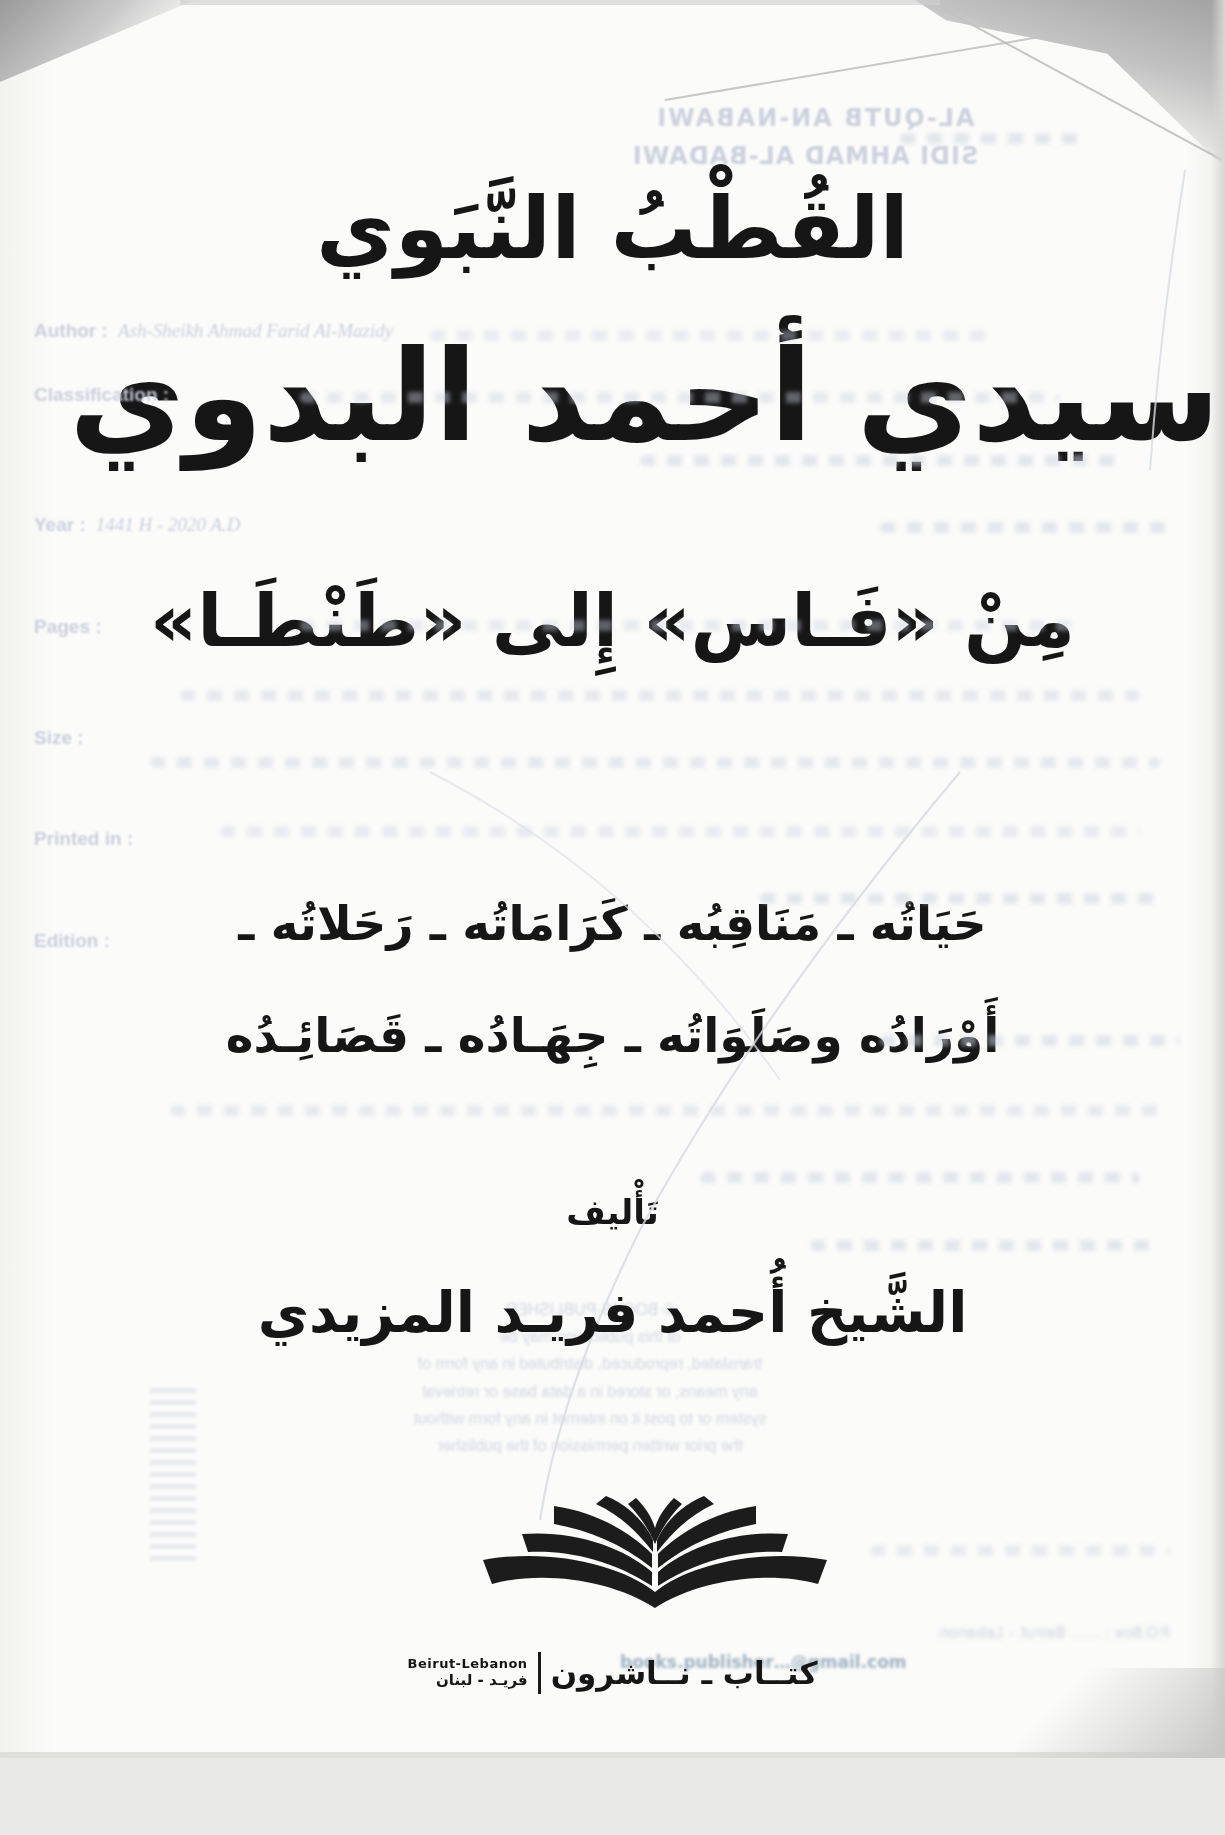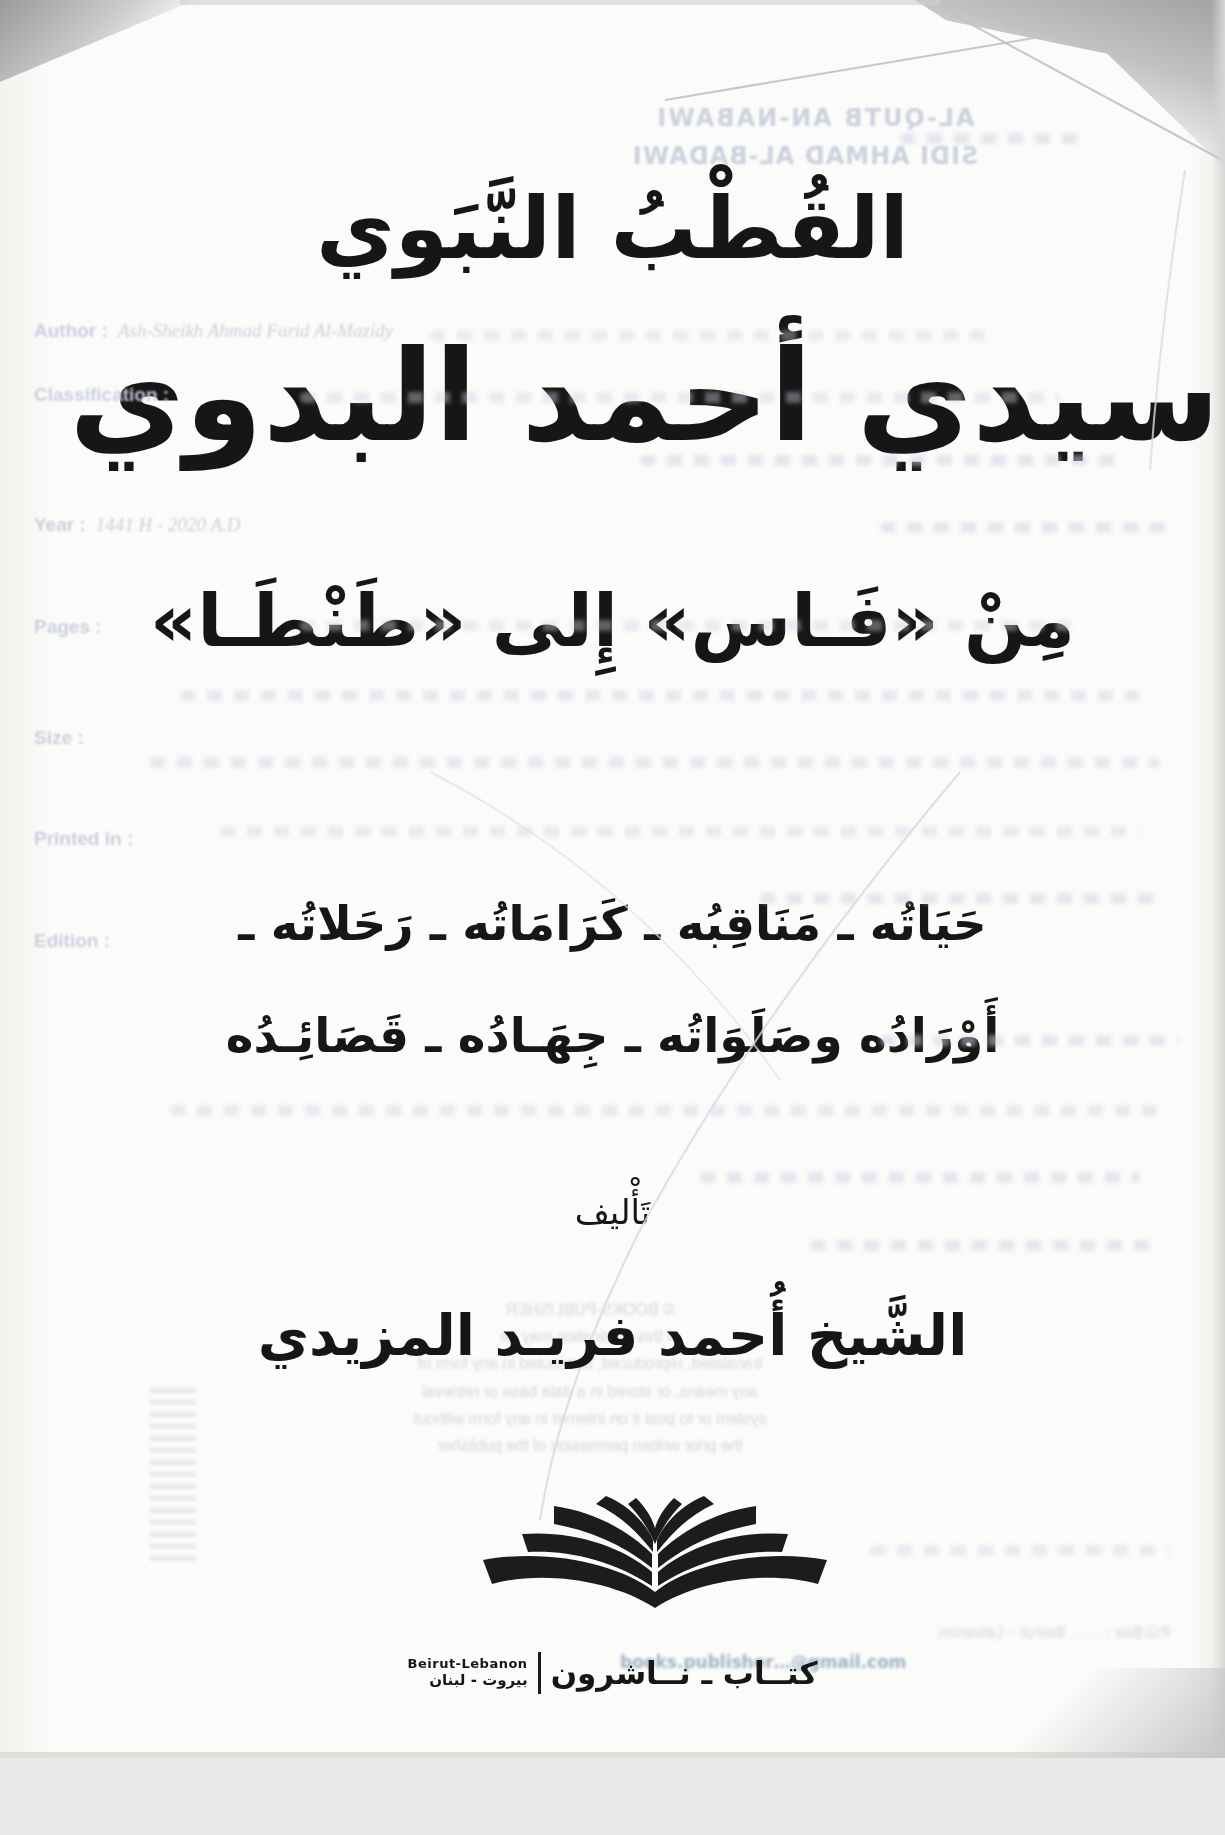--- a/index.html
+++ b/index.html
@@ -16,22 +16,22 @@
     color:#161616;
   }
   
   .ar{direction:rtl;unicode-bidi:isolate;}
   .center-abs{position:absolute;left:0;width:100%;text-align:center;white-space:nowrap;}
   .kicker{top:178px;font-size:86px;font-weight:700;letter-spacing:-2px;}
   .main-title{top:296px;font-size:126px;font-weight:700;line-height:1.6;letter-spacing:-3px;padding-left:32px;}
   .route{top:578px;font-size:73px;font-weight:700;}
   .topics1{top:896px;font-size:47px;font-weight:700;}
   .topics2{top:1008px;font-size:47px;font-weight:700;}
-  .byline{top:1192px;font-size:34px;font-weight:400;}
-  .author{top:1280px;font-size:56px;font-weight:700;z-index:6;margin-top:23px;}
+  .byline{top:1192px;font-size:34px;font-weight:700;}
+  .author{top:1280px;font-size:56px;font-weight:700;z-index:6;}
   
   .logo-icon{position:absolute;top:1496px;left:480px;width:350px;height:115px;z-index:6;}
   .pub-name{top:1605px;font-size:38px;font-weight:800;letter-spacing:2px;z-index:6;
             font-family:"DejaVu Sans",sans-serif;}
   .pub-row{position:absolute;top:1652px;left:0;width:100%;display:flex;
            justify-content:center;align-items:center;gap:10px;z-index:6;}
   .city-stack{text-align:right;line-height:1.15;}
   .city-en{font-size:13px;font-weight:700;letter-spacing:.5px;text-align:right;}
   .city-ar{font-size:15px;font-weight:700;}
   .pub-divider{width:3px;height:42px;background:#1a1a1a;}
@@ -172,21 +172,21 @@
       <path d="M178 72 C208 48 242 34 276 28 L276 10 C232 16 198 38 178 58 Z"></path>
       <path d="M177 56 C194 34 212 18 234 8 L224 0 C200 10 184 28 177 44 Z"></path>
       <path d="M175 48 C182 32 190 20 202 8 L194 2 C182 14 174 28 174 40 Z"></path>
     </g>
   </svg>
 
 
   <div class="pub-row">
     <div class="city-stack">
       <div class="city-en">Beirut-Lebanon</div>
-      <div class="city-ar ar">بيروت - لبنان</div>
+      <div class="city-ar ar">فريـد - لبنان</div>
     </div>
     <div class="pub-divider"></div>
     <div class="pub-ar ar">كتــاب ـ نــاشرون</div>
   </div>
 
   <div class="artifact corner-tl"></div>
   <div class="artifact corner-tr"></div>
   <div class="artifact edge-top"></div>
   <div class="artifact edge-right"></div>
   <div class="artifact edge-bottom"></div>

